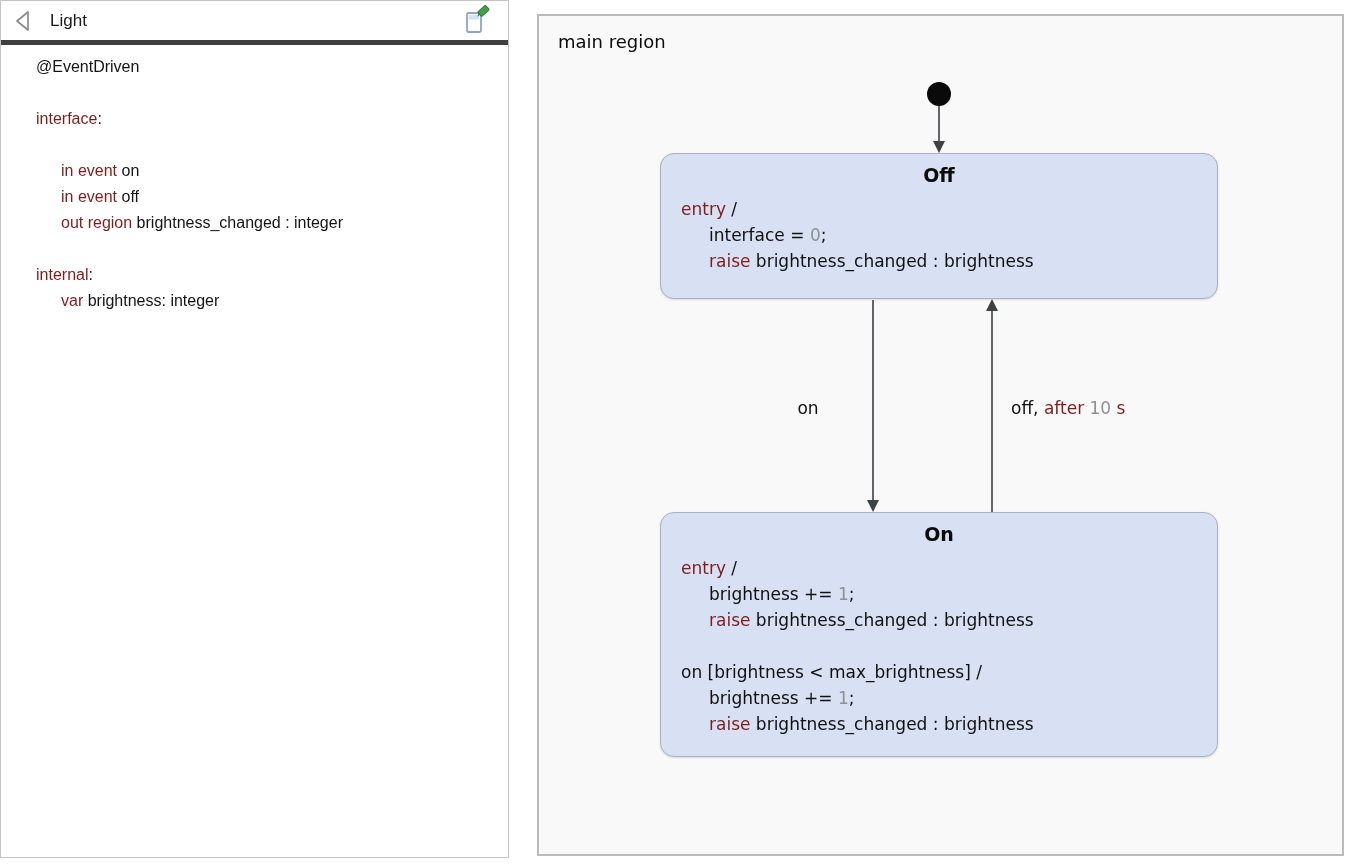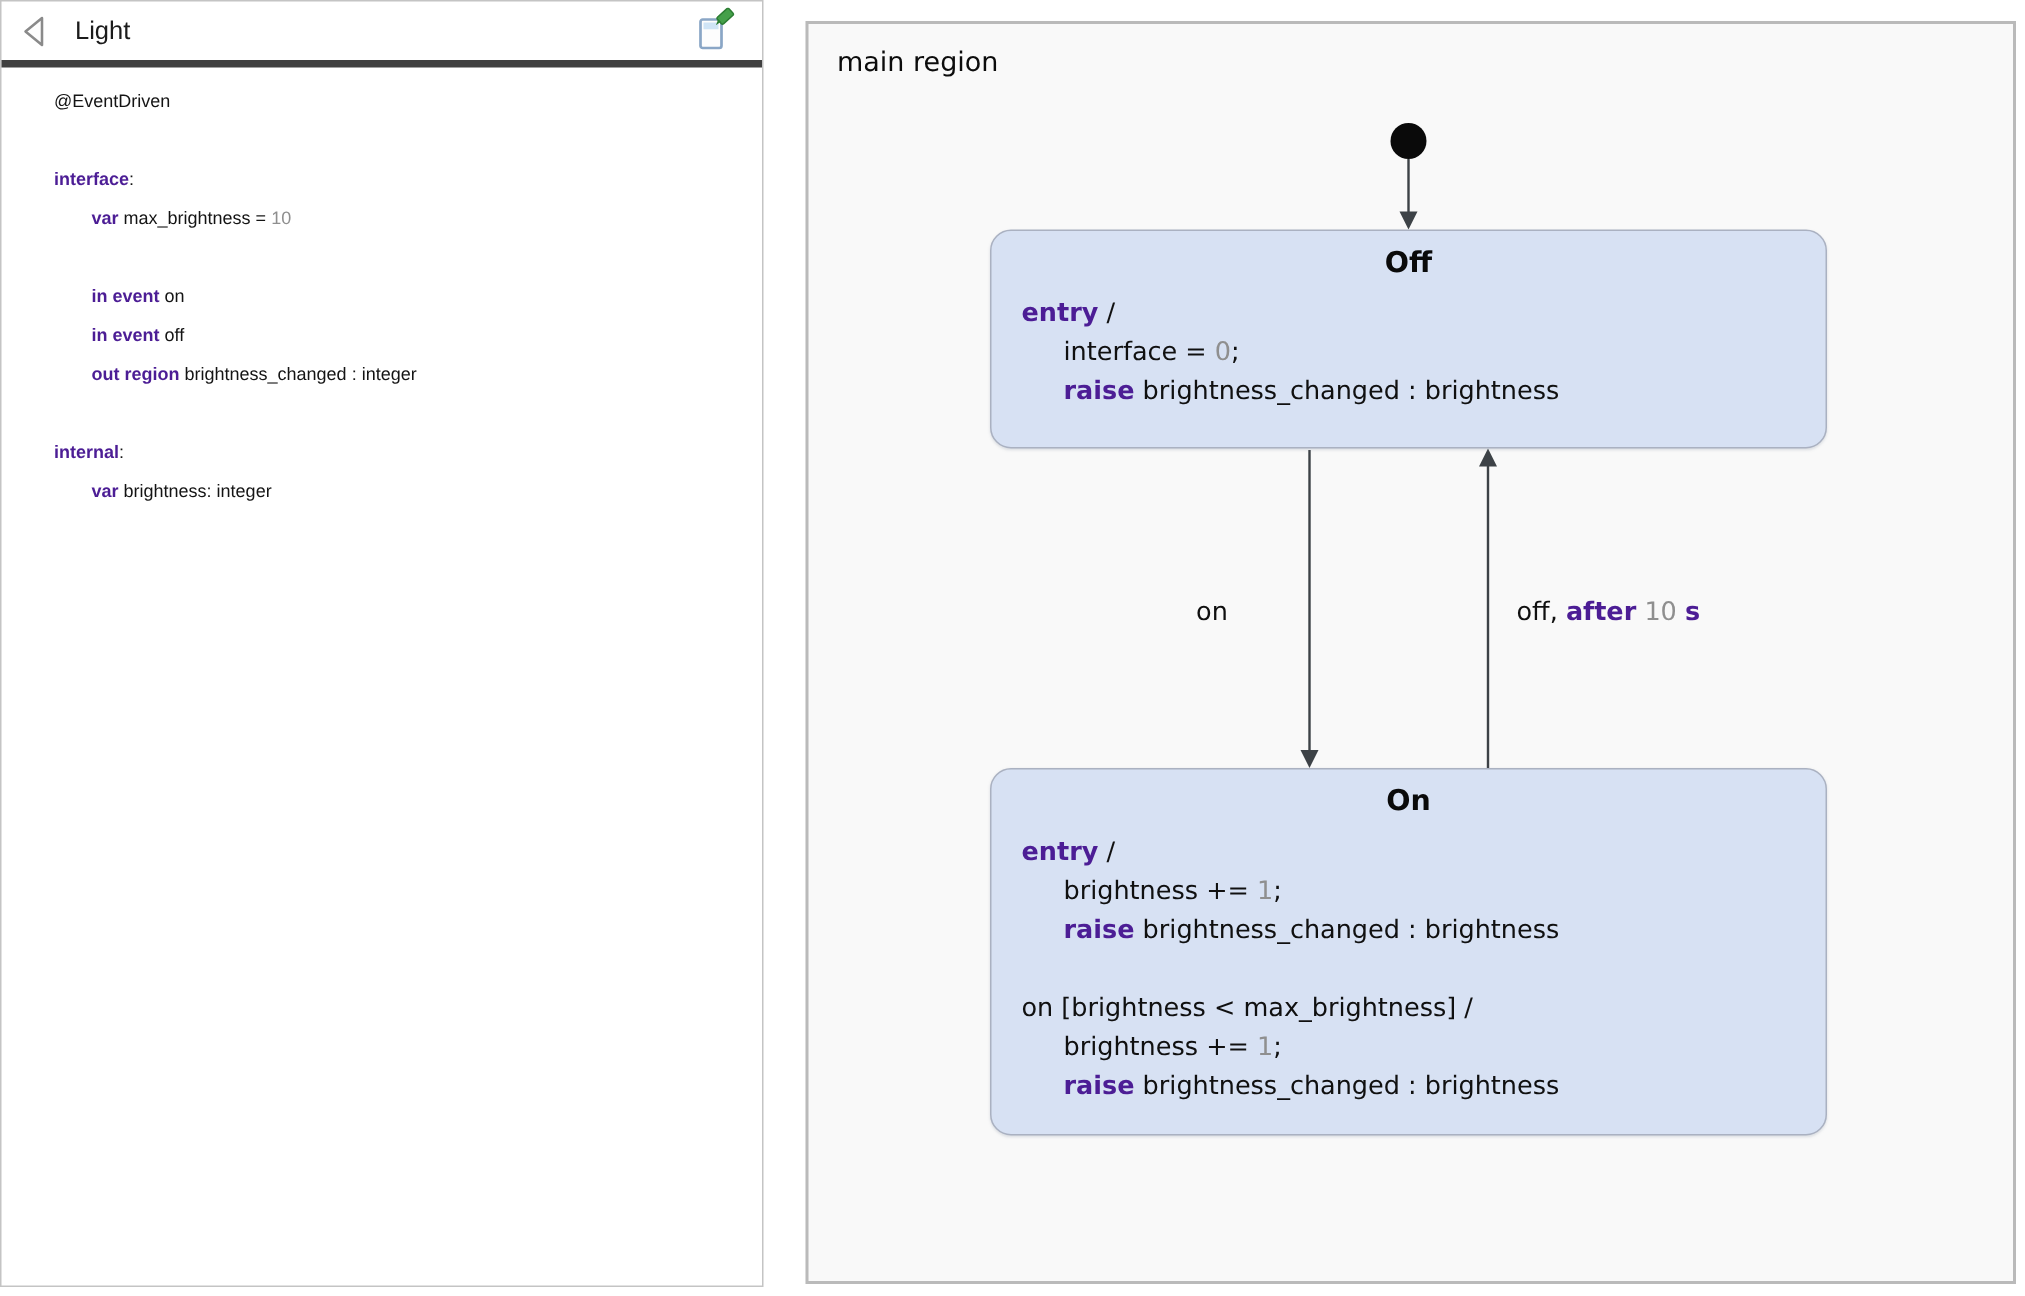--- a/index.html
+++ b/index.html
@@ -7,24 +7,24 @@
        font-family:"Liberation Sans",sans-serif;-webkit-font-smoothing:antialiased;}
 
   
   .left-panel{position:absolute;left:0;top:0;width:509px;height:858px;
     box-sizing:border-box;border:1px solid #c4c4c4;background:#ffffff;}
   .lp-header{height:44px;box-sizing:border-box;border-bottom:5px solid #404040;
     display:flex;align-items:center;padding:0 10px;}
   .lp-title{font-size:17px;color:#1b1b1b;margin-left:13px;flex:0 0 auto;}
   .lp-spacer{flex:1 1 auto;}
   .icon-btn{display:flex;align-items:center;justify-content:center;cursor:pointer;}
-  .lp-code{padding:9px 0 0 35px;font-size:12px;line-height:26px;color:#141414;}
+  .lp-code{padding:9px 0 0 35px;font-size:16px;line-height:26px;color:#141414;}
 
   .cl{white-space:pre;}
-  .tk-k{color:#4c1d95;font-weight:bold;}
+  .tk-k{color:#7f1d1d;font-weight:normal;}
   .tk-p{color:inherit;}
   .tk-n{color:#8f8f8f;}
 
   
   .canvas{position:absolute;left:537px;top:14px;width:807px;height:842px;
     box-sizing:border-box;border:2px solid #bababa;background:#f9f9f9;
     font-family:"DejaVu Sans",sans-serif;}
   .region-label{position:absolute;left:19px;top:15px;font-size:18px;color:#0c0c0c;}
 
   .edges{position:absolute;left:0;top:0;width:803px;height:838px;}
@@ -61,21 +61,20 @@
           <rect x="18.2" y="3.2" width="10.5" height="6" rx="1.2" fill="#45a04a" stroke="#2c7d33" stroke-width="1" transform="rotate(-42 23 6)"></rect>
           <polygon points="17.2,11.8 20.6,9.6 18.9,7.8" fill="#2c7d33" transform="rotate(-2 19 10)"></polygon>
         </g>
       </svg>
     </span>
   </div>
   <div class="lp-code">
       <div class="cl" style="margin-left: 0px;"><span class="tk-p">@EventDriven</span></div>
       <div class="cl" style="margin-left: 0px;">&nbsp;</div>
       <div class="cl" style="margin-left: 0px;"><span class="tk-k">interface</span><span class="tk-p">:</span></div>
-      <div class="cl" style="margin-left: 25px;"><span class="tk-k">var</span><span class="tk-p"> max_brightness = </span><span class="tk-n">10</span></div>
       <div class="cl" style="margin-left: 0px;">&nbsp;</div>
       <div class="cl" style="margin-left: 25px;"><span class="tk-k">in event</span><span class="tk-p"> on</span></div>
       <div class="cl" style="margin-left: 25px;"><span class="tk-k">in event</span><span class="tk-p"> off</span></div>
       <div class="cl" style="margin-left: 25px;"><span class="tk-k">out region</span><span class="tk-p"> brightness_changed : integer</span></div>
       <div class="cl" style="margin-left: 0px;">&nbsp;</div>
       <div class="cl" style="margin-left: 0px;"><span class="tk-k">internal</span><span class="tk-p">:</span></div>
       <div class="cl" style="margin-left: 25px;"><span class="tk-k">var</span><span class="tk-p"> brightness: integer</span></div>
     </div>
 </section>
 

